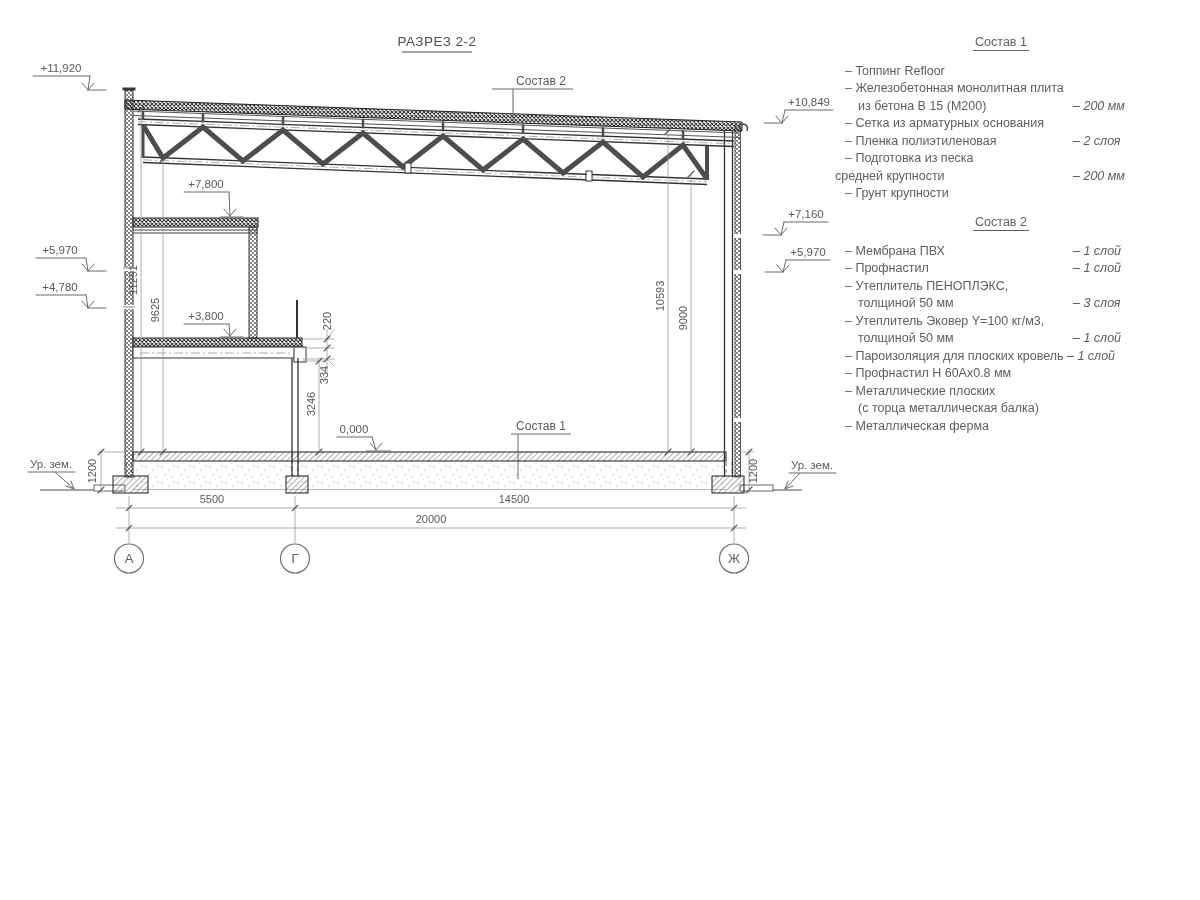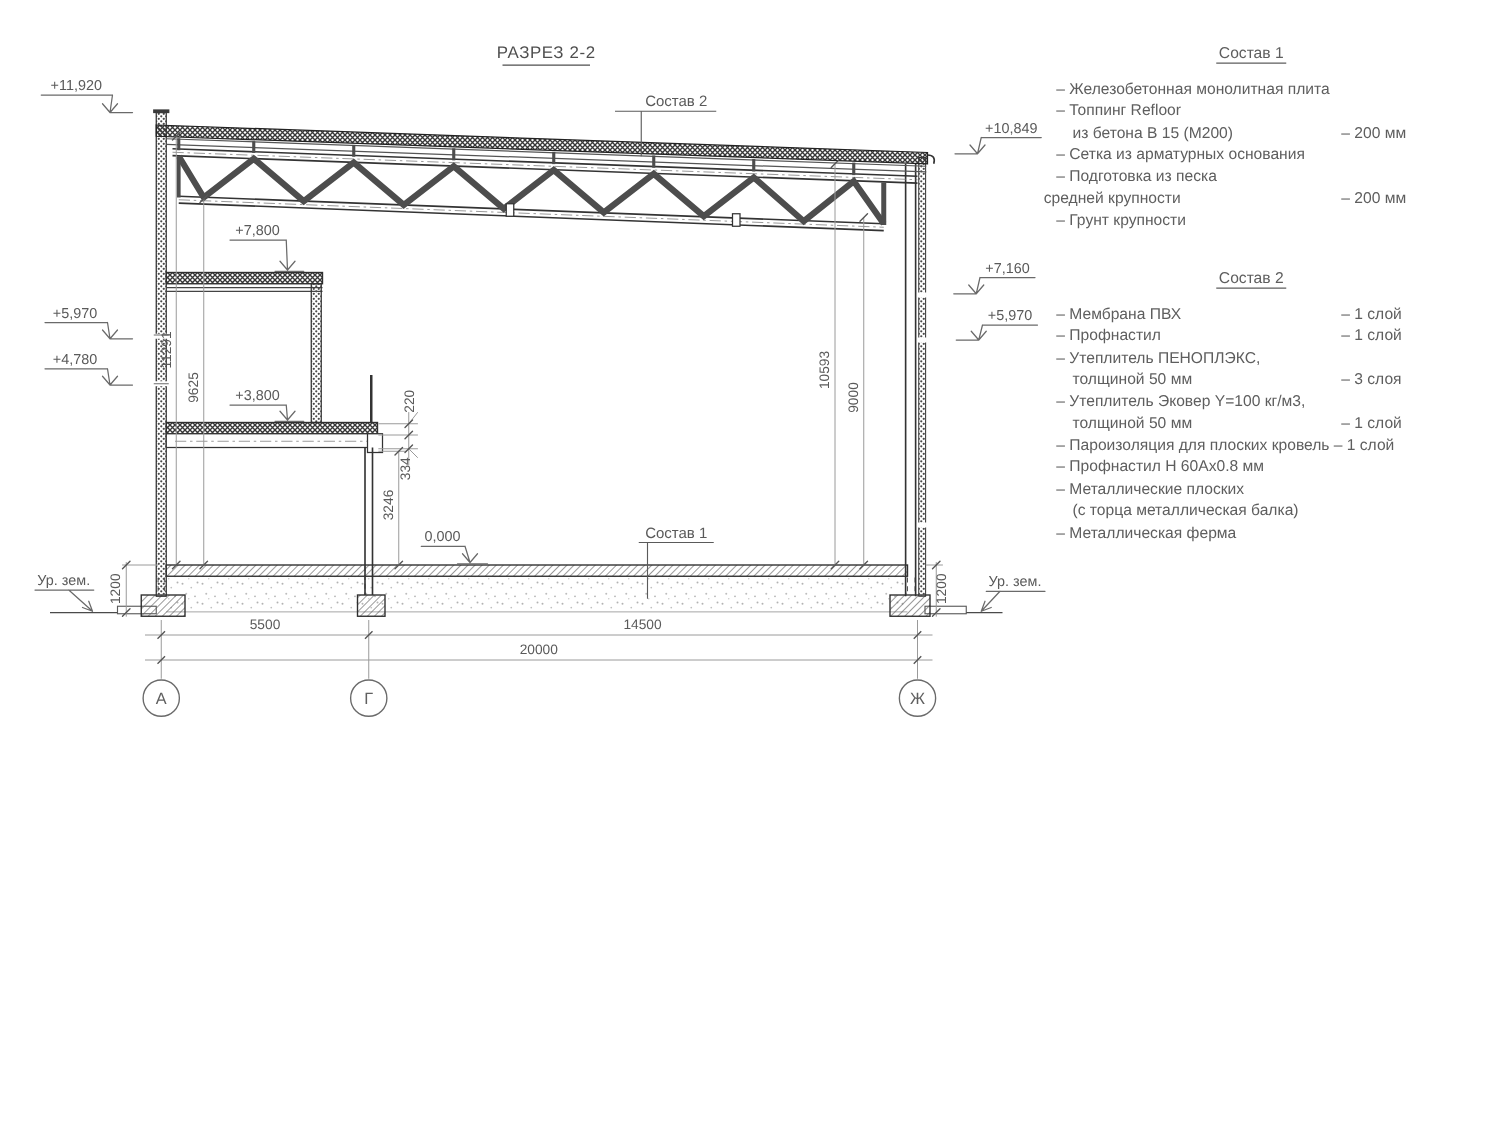--- a/index.html
+++ b/index.html
@@ -10,21 +10,21 @@
   .elevtxt{font-size:11.5px;}
   .axistxt{font-size:13px;fill:#606060;}
   .titletxt{font-size:13.5px;letter-spacing:.5px;fill:#4e4e4e;}
   .callouttxt{font-size:12px;}
   
   .spec{position:absolute;width:312px;color:#5e5e5e;font-size:12.5px;line-height:17.5px;}
   .spec .spec-title{text-align:center;margin:0 0 11px 0;}
   .spec .spec-title span{border-bottom:1px solid #5e5e5e;padding:0 2px 1px 2px;}
   .spec .row{position:relative;white-space:nowrap;min-height:17px;}
   .spec .row.ind{padding-left:13px;}
-  .spec .row .val{position:absolute;left:228px;top:0;}
+  .spec .row .val{position:absolute;left:228px;top:0;font-style:italic;}
 </style>
 </head>
 <body>
 
 <div id="canvas">
 
 <svg width="1200" height="900" viewBox="0 0 1200 900" style="position:absolute;left:0;top:0;">
   <defs>
     <pattern id="hatch" width="4" height="4" patternUnits="userSpaceOnUse" patternTransform="rotate(45)">
       <line x1="0" y1="0" x2="0" y2="4" stroke="#5c5c5c" stroke-width="1"></line>
@@ -261,24 +261,25 @@
     <line x1="518" y1="434" x2="518" y2="479" stroke="#5a5a5a" stroke-width="0.9"></line>
   </g>
   <g>
     <text class="titletxt" x="437" y="46" text-anchor="middle">РАЗРЕЗ 2-2</text>
     <line x1="402" y1="52" x2="472" y2="52" stroke="#4e4e4e" stroke-width="1"></line>
   </g>
 </svg>
 
 <div class="spec" style="left:845px;top:34px;">
   <div class="spec-title"><span>Состав 1</span></div>
+  <div class="row"><span>– Топпинг Refloor</span><span class="val"></span></div>
   <div class="row"><span>– Железобетонная  монолитная плита</span><span class="val"></span></div>
-  <div class="row"><span>– Топпинг Refloor</span><span class="val"></span></div>
   <div class="row ind"><span>из бетона В 15 (М200)</span><span class="val">– 200 мм</span></div>
   <div class="row"><span>– Сетка из арматурных основания</span><span class="val"></span></div>
+  <div class="row"><span>– Пленка полиэтиленовая</span><span class="val">– 2 слоя</span></div>
   <div class="row"><span>– Подготовка из песка</span><span class="val"></span></div>
   <div class="row" style="margin-left:-10px"><span>средней крупности</span><span class="val" style="left:238px">– 200 мм</span></div>
   <div class="row"><span>– Грунт крупности</span><span class="val"></span></div>
 </div>
 
 <div class="spec" style="left:845px;top:214px;">
   <div class="spec-title"><span>Состав 2</span></div>
   <div class="row"><span>– Мембрана ПВХ</span><span class="val">– 1 слой</span></div>
   <div class="row"><span>– Профнастил</span><span class="val">– 1 слой</span></div>
   <div class="row"><span>– Утеплитель ПЕНОПЛЭКС,</span><span class="val"></span></div>

